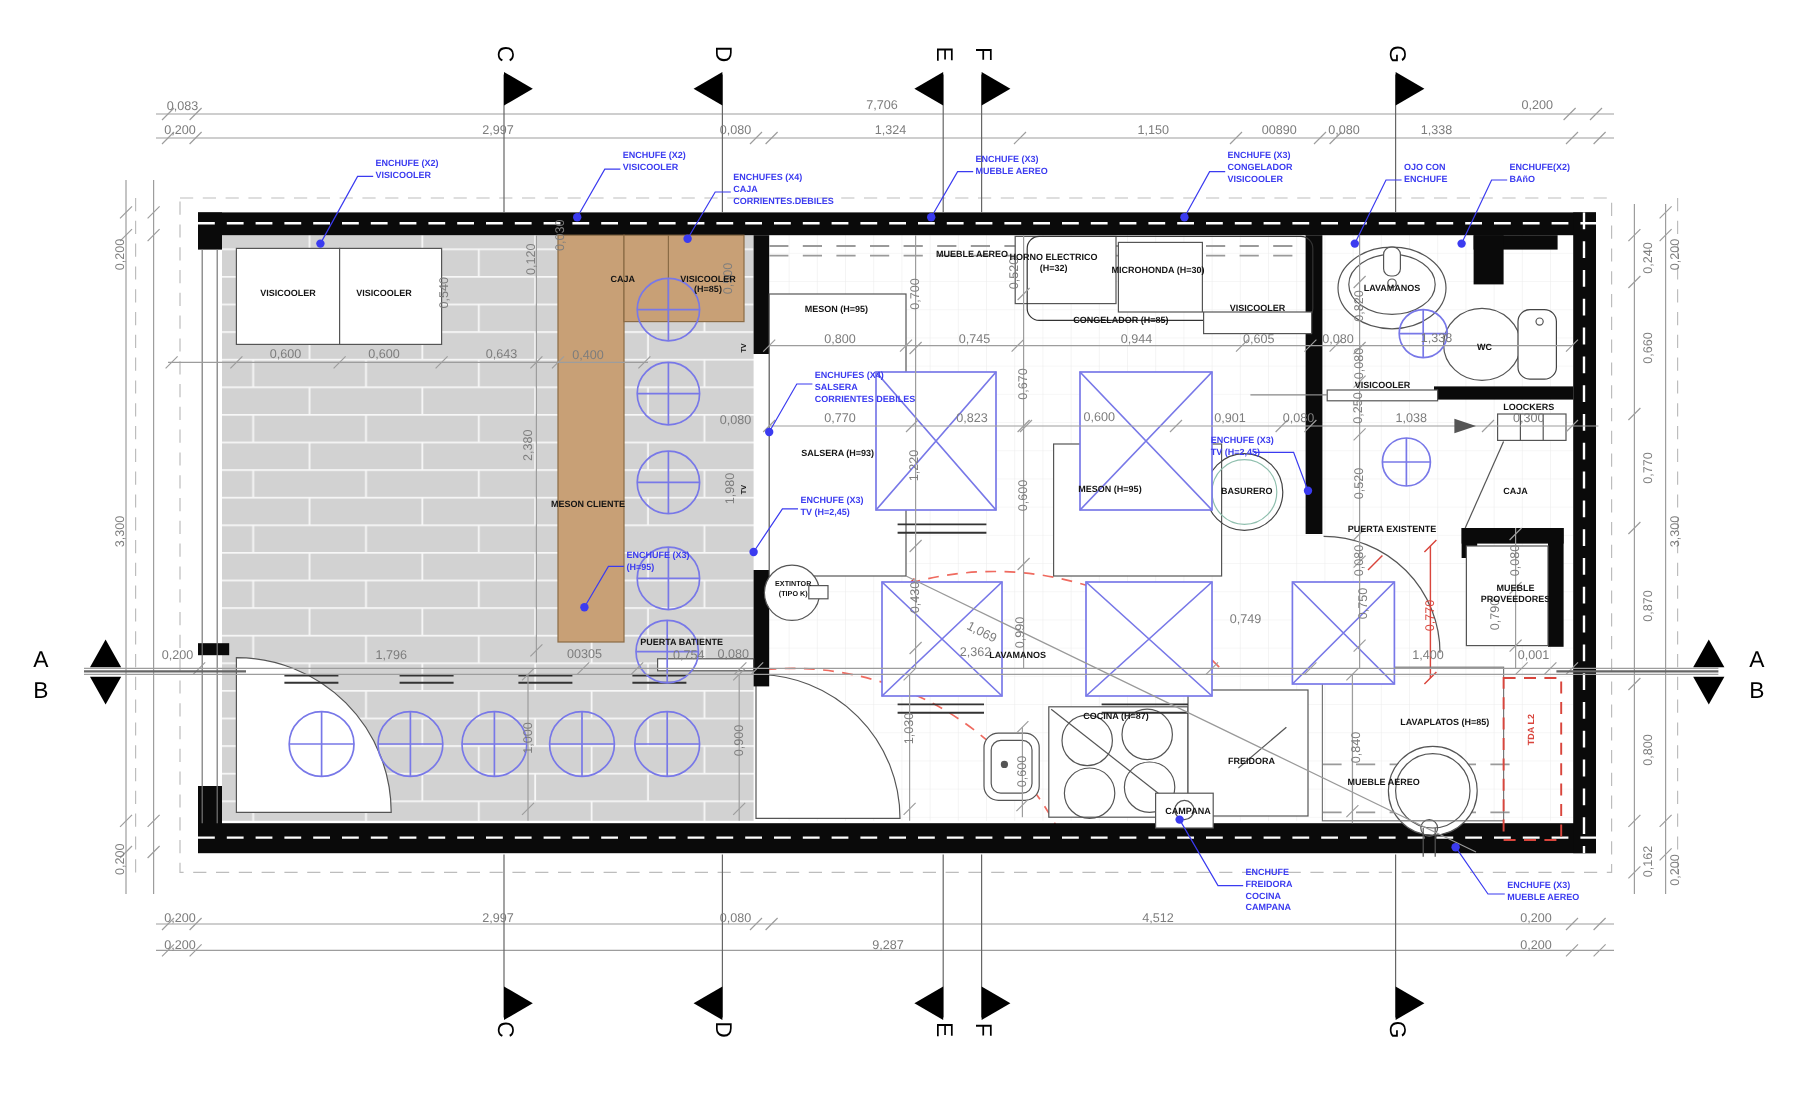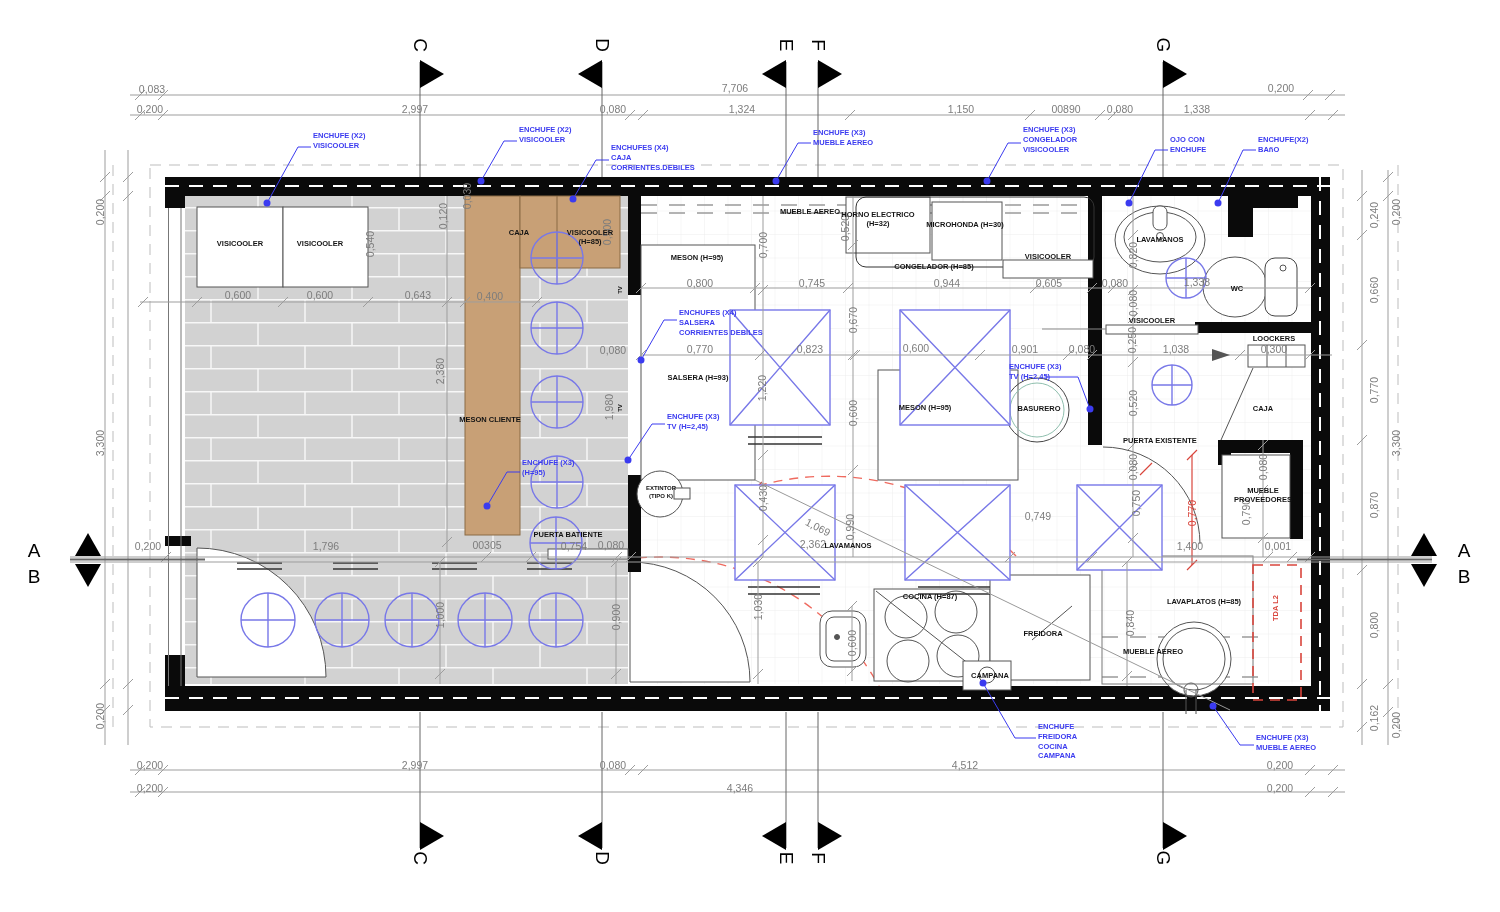--- a/index.html
+++ b/index.html
@@ -368,21 +368,21 @@
 <span class="lbl dim" style="left:813px;top:544px">2,362</span>
 <span class="lbl dim" style="left:1038px;top:516px">0,749</span>
 <span class="lbl dim" style="left:1190px;top:546px">1,400</span>
 <span class="lbl dim" style="left:1278px;top:546px">0,001</span>
 <span class="lbl dim" style="left:150px;top:765px">0,200</span>
 <span class="lbl dim" style="left:415px;top:765px">2,997</span>
 <span class="lbl dim" style="left:613px;top:765px">0,080</span>
 <span class="lbl dim" style="left:965px;top:765px">4,512</span>
 <span class="lbl dim" style="left:1280px;top:765px">0,200</span>
 <span class="lbl dim" style="left:150px;top:788px">0,200</span>
-<span class="lbl dim" style="left:740px;top:788px">4,346</span>
+<span class="lbl dim" style="left:740px;top:788px">9,287</span>
 <span class="lbl dim" style="left:1280px;top:788px">0,200</span>
 
 <span class="lbl dim vdim" style="left:100px;top:212px">0,200</span>
 <span class="lbl dim vdim" style="left:100px;top:443px">3,300</span>
 <span class="lbl dim vdim" style="left:100px;top:716px">0,200</span>
 <span class="lbl dim vdim" style="left:1374px;top:215px">0,240</span>
 <span class="lbl dim vdim" style="left:1374px;top:290px">0,660</span>
 <span class="lbl dim vdim" style="left:1374px;top:390px">0,770</span>
 <span class="lbl dim vdim" style="left:1374px;top:505px">0,870</span>
 <span class="lbl dim vdim" style="left:1374px;top:625px">0,800</span>

